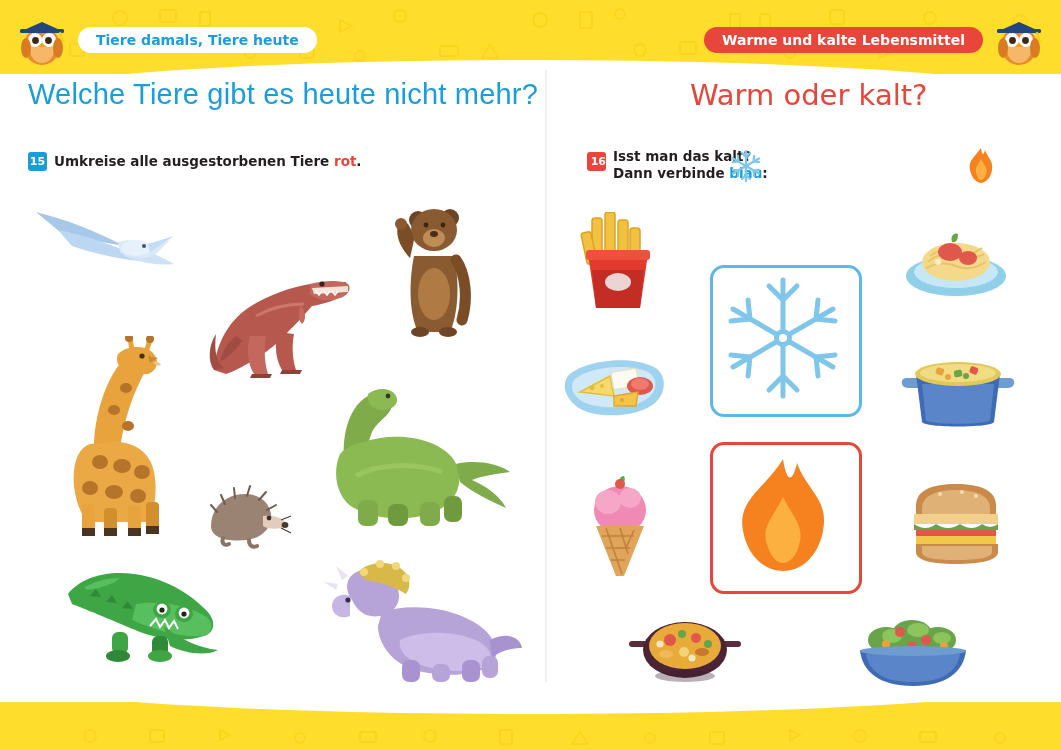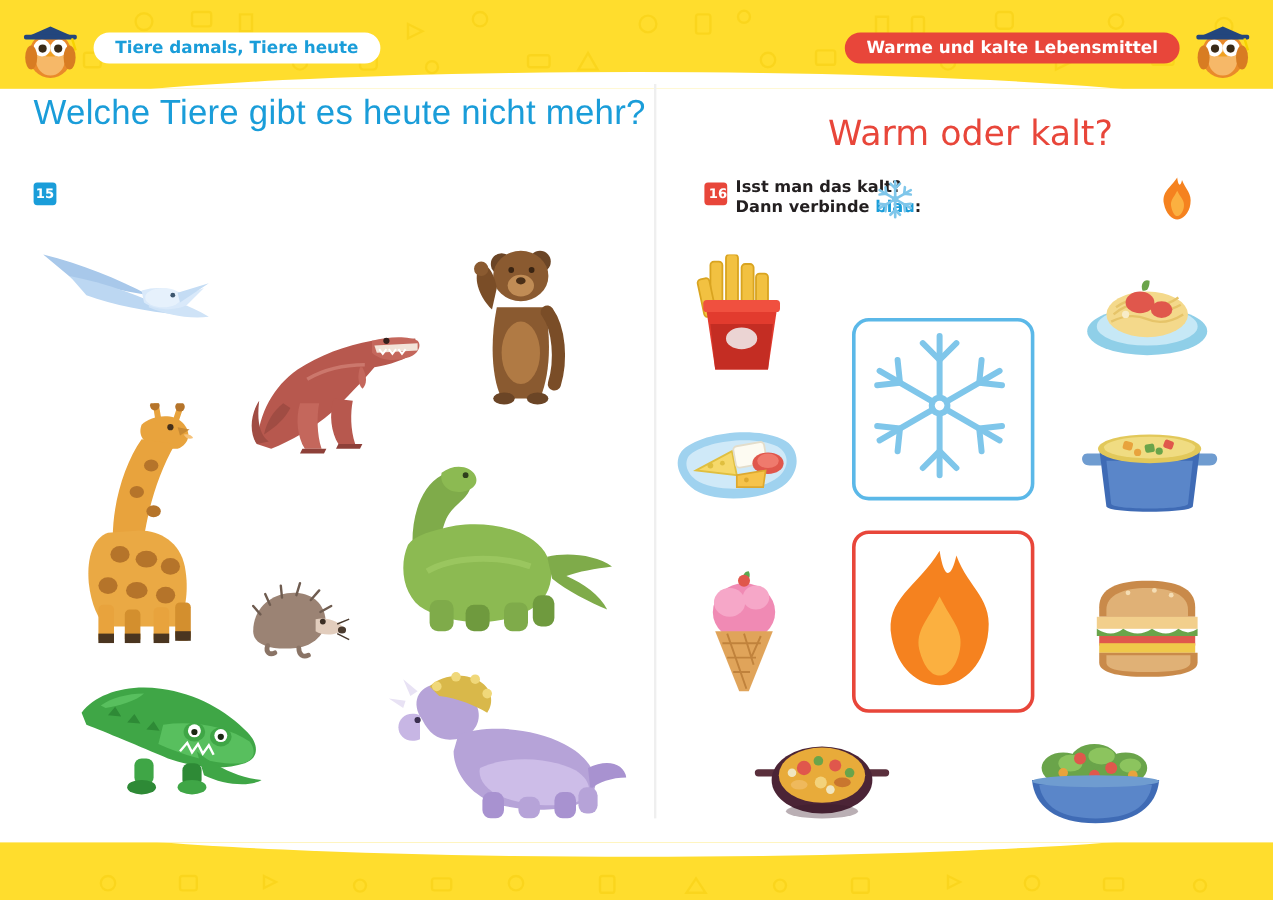--- a/index.html
+++ b/index.html
@@ -73,21 +73,20 @@
     position:absolute; left:28px; top:78px;
     font-size:29px; color:#1a9dd9;
     font-family:Liberation Sans, sans-serif;
     font-weight:normal;
     letter-spacing:.2px;
   }
   .h-right{
     position:absolute; left:690px; top:78px;
     font-size:29px; color:#e8463a;
     font-weight:normal;
-    margin-top:16px;
   }
 
   
   .tasknum{
     position:absolute;
     width:19px; height:19px;
     border-radius:3px;
     color:#ffffff;
     font-size:11px; font-weight:bold;
     text-align:center; line-height:19px;
@@ -203,20 +202,23 @@
     </svg>
   </div>
 
   <div class="pill pill-right">Warme und kalte Lebensmittel</div>
   <div class="pill pill-left">Tiere damals, Tiere heute</div>
 
   <div class="h-left">Welche Tiere gibt es heute nicht mehr?</div>
   <div class="h-right">Warm oder kalt?</div>
 
   <div class="tasknum tasknum-blue">15</div>
+  <div class="instr instr-left">
+    <span>Umkreise alle ausgestorbenen Tiere </span><span class="red-w">rot</span><span>.</span>
+  </div>
 
   <div class="tasknum tasknum-red">16</div>
   <div class="instr instr-r1">
     <span>Isst man das kalt?</span><br>
     <span>Dann verbinde </span><span class="blue-w">blau</span><span>:</span>
   </div>
   <div class="fig" style="left:728px; top:148px;">
     <svg width="36" height="36" viewBox="0 0 36 36">
       <g stroke="#7fc6ea" stroke-width="2.2" fill="none" stroke-linecap="round">
         <path d="M18 3 V33 M5 10.5 L31 25.5 M5 25.5 L31 10.5"></path>

